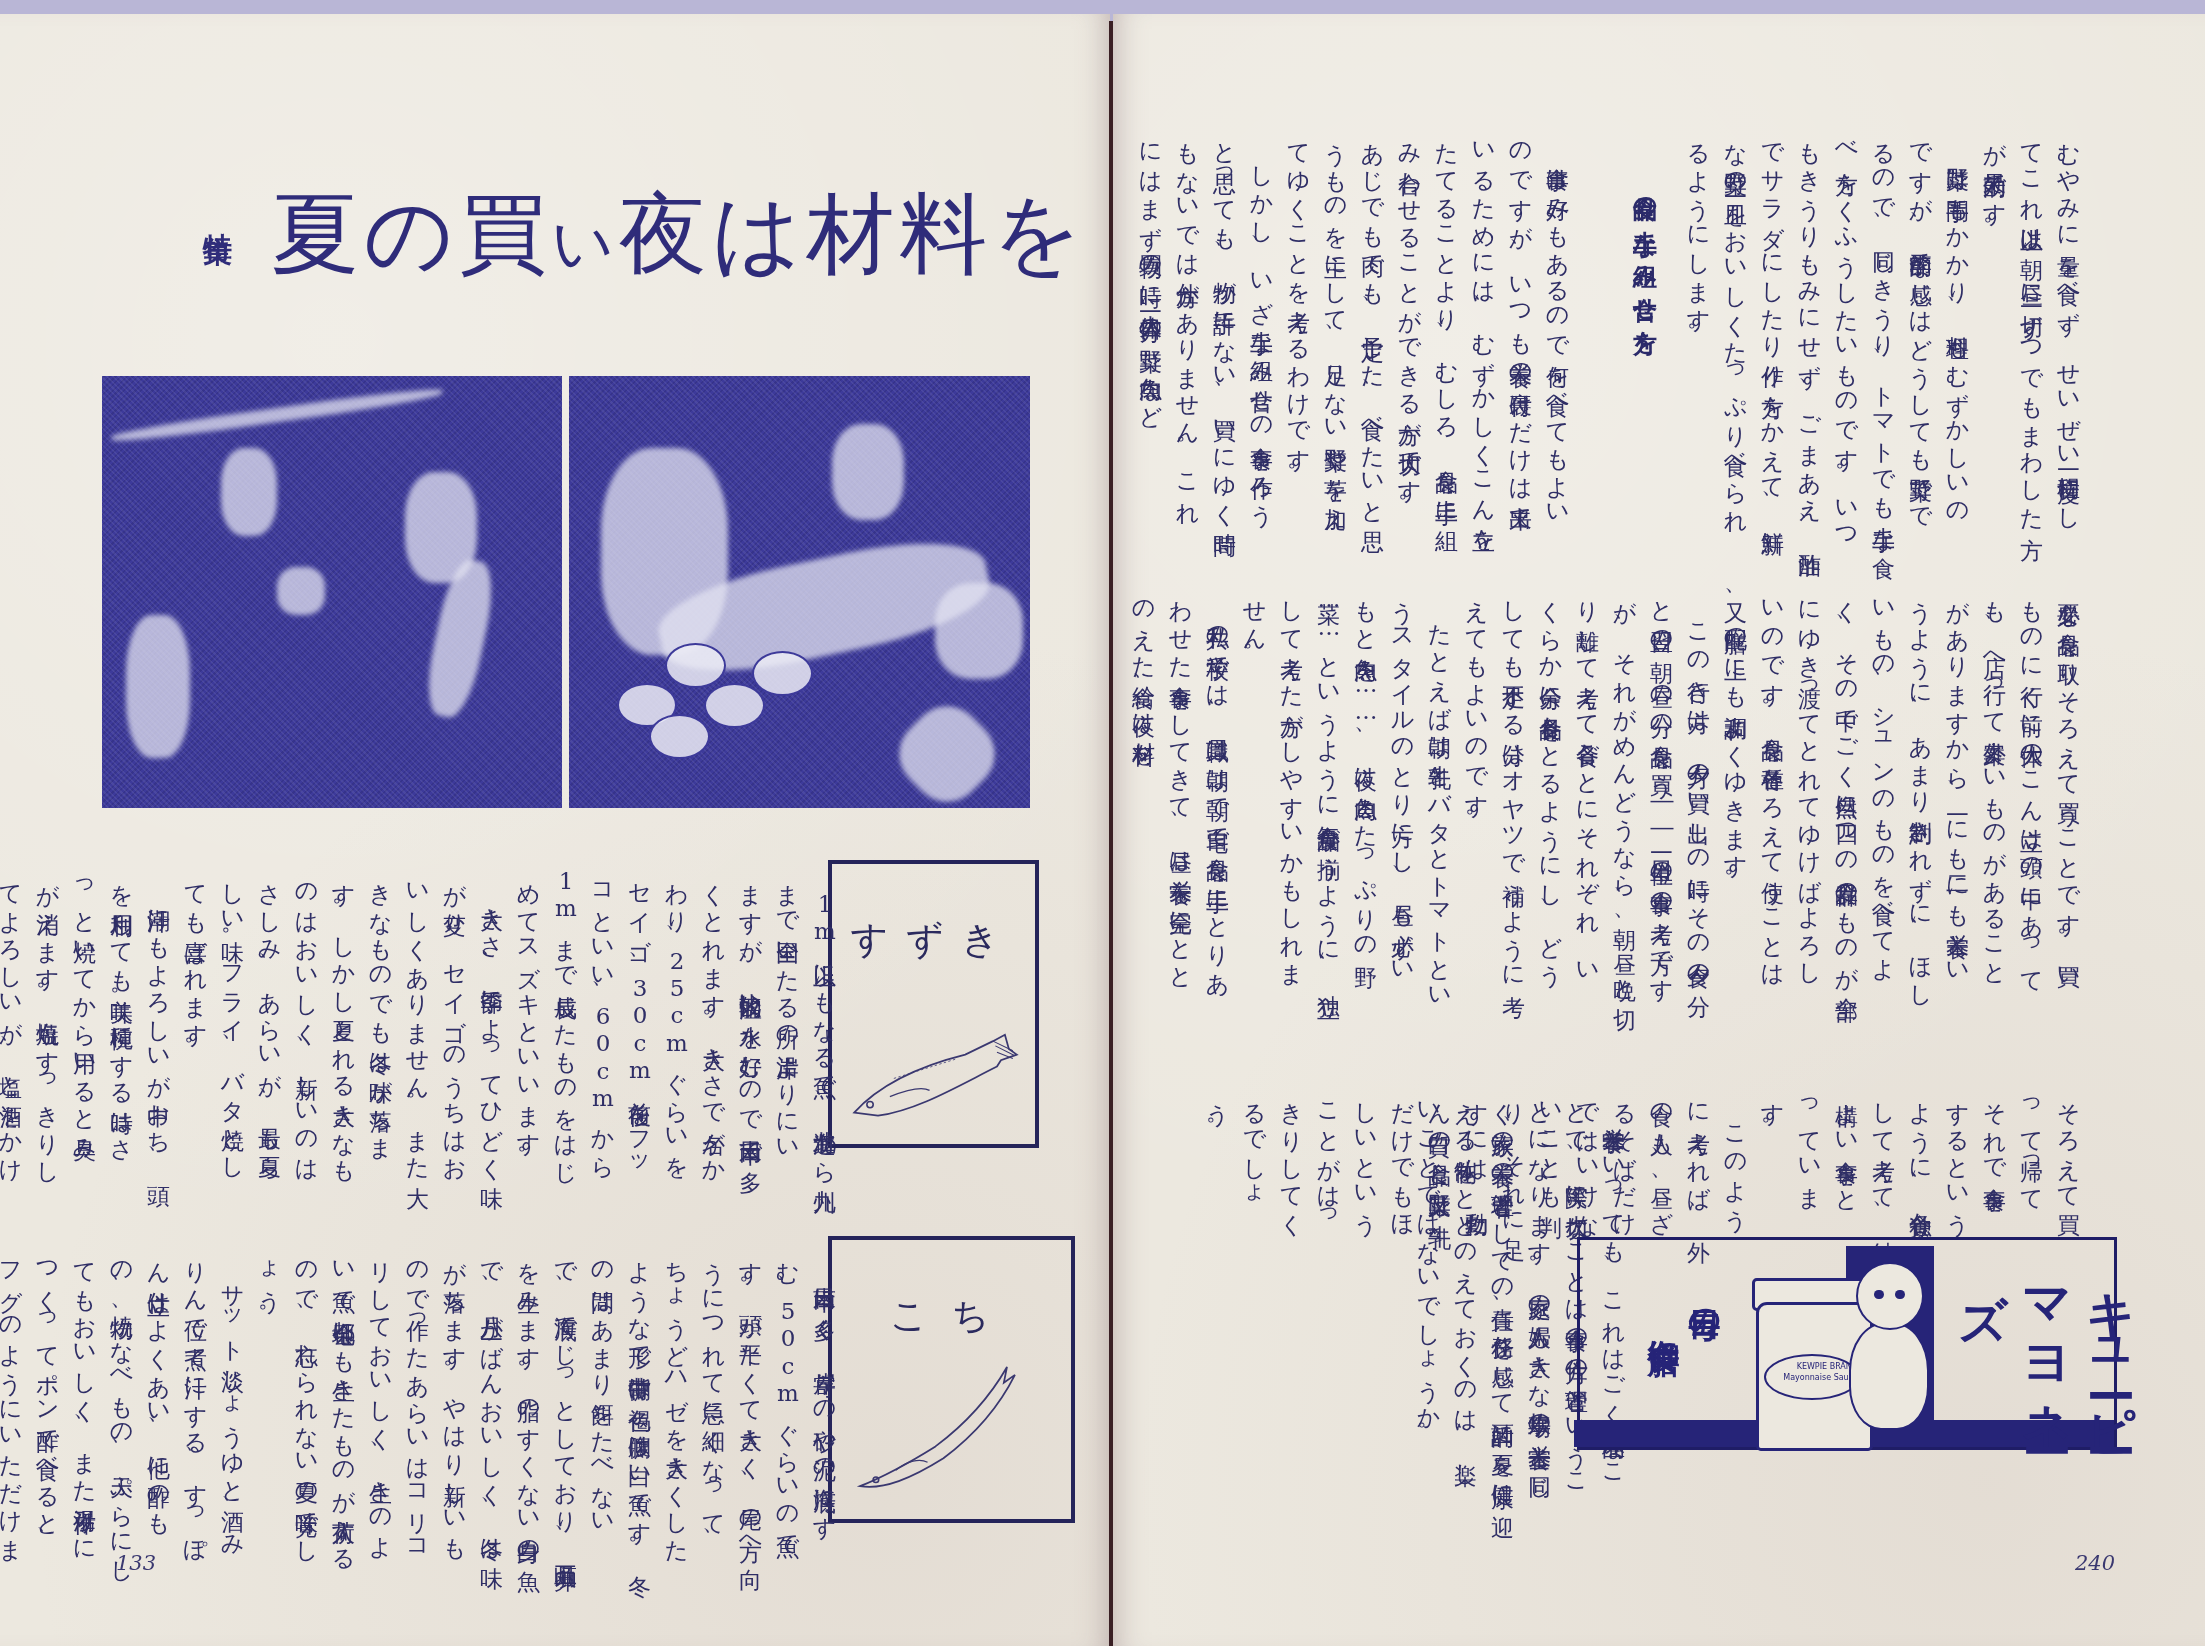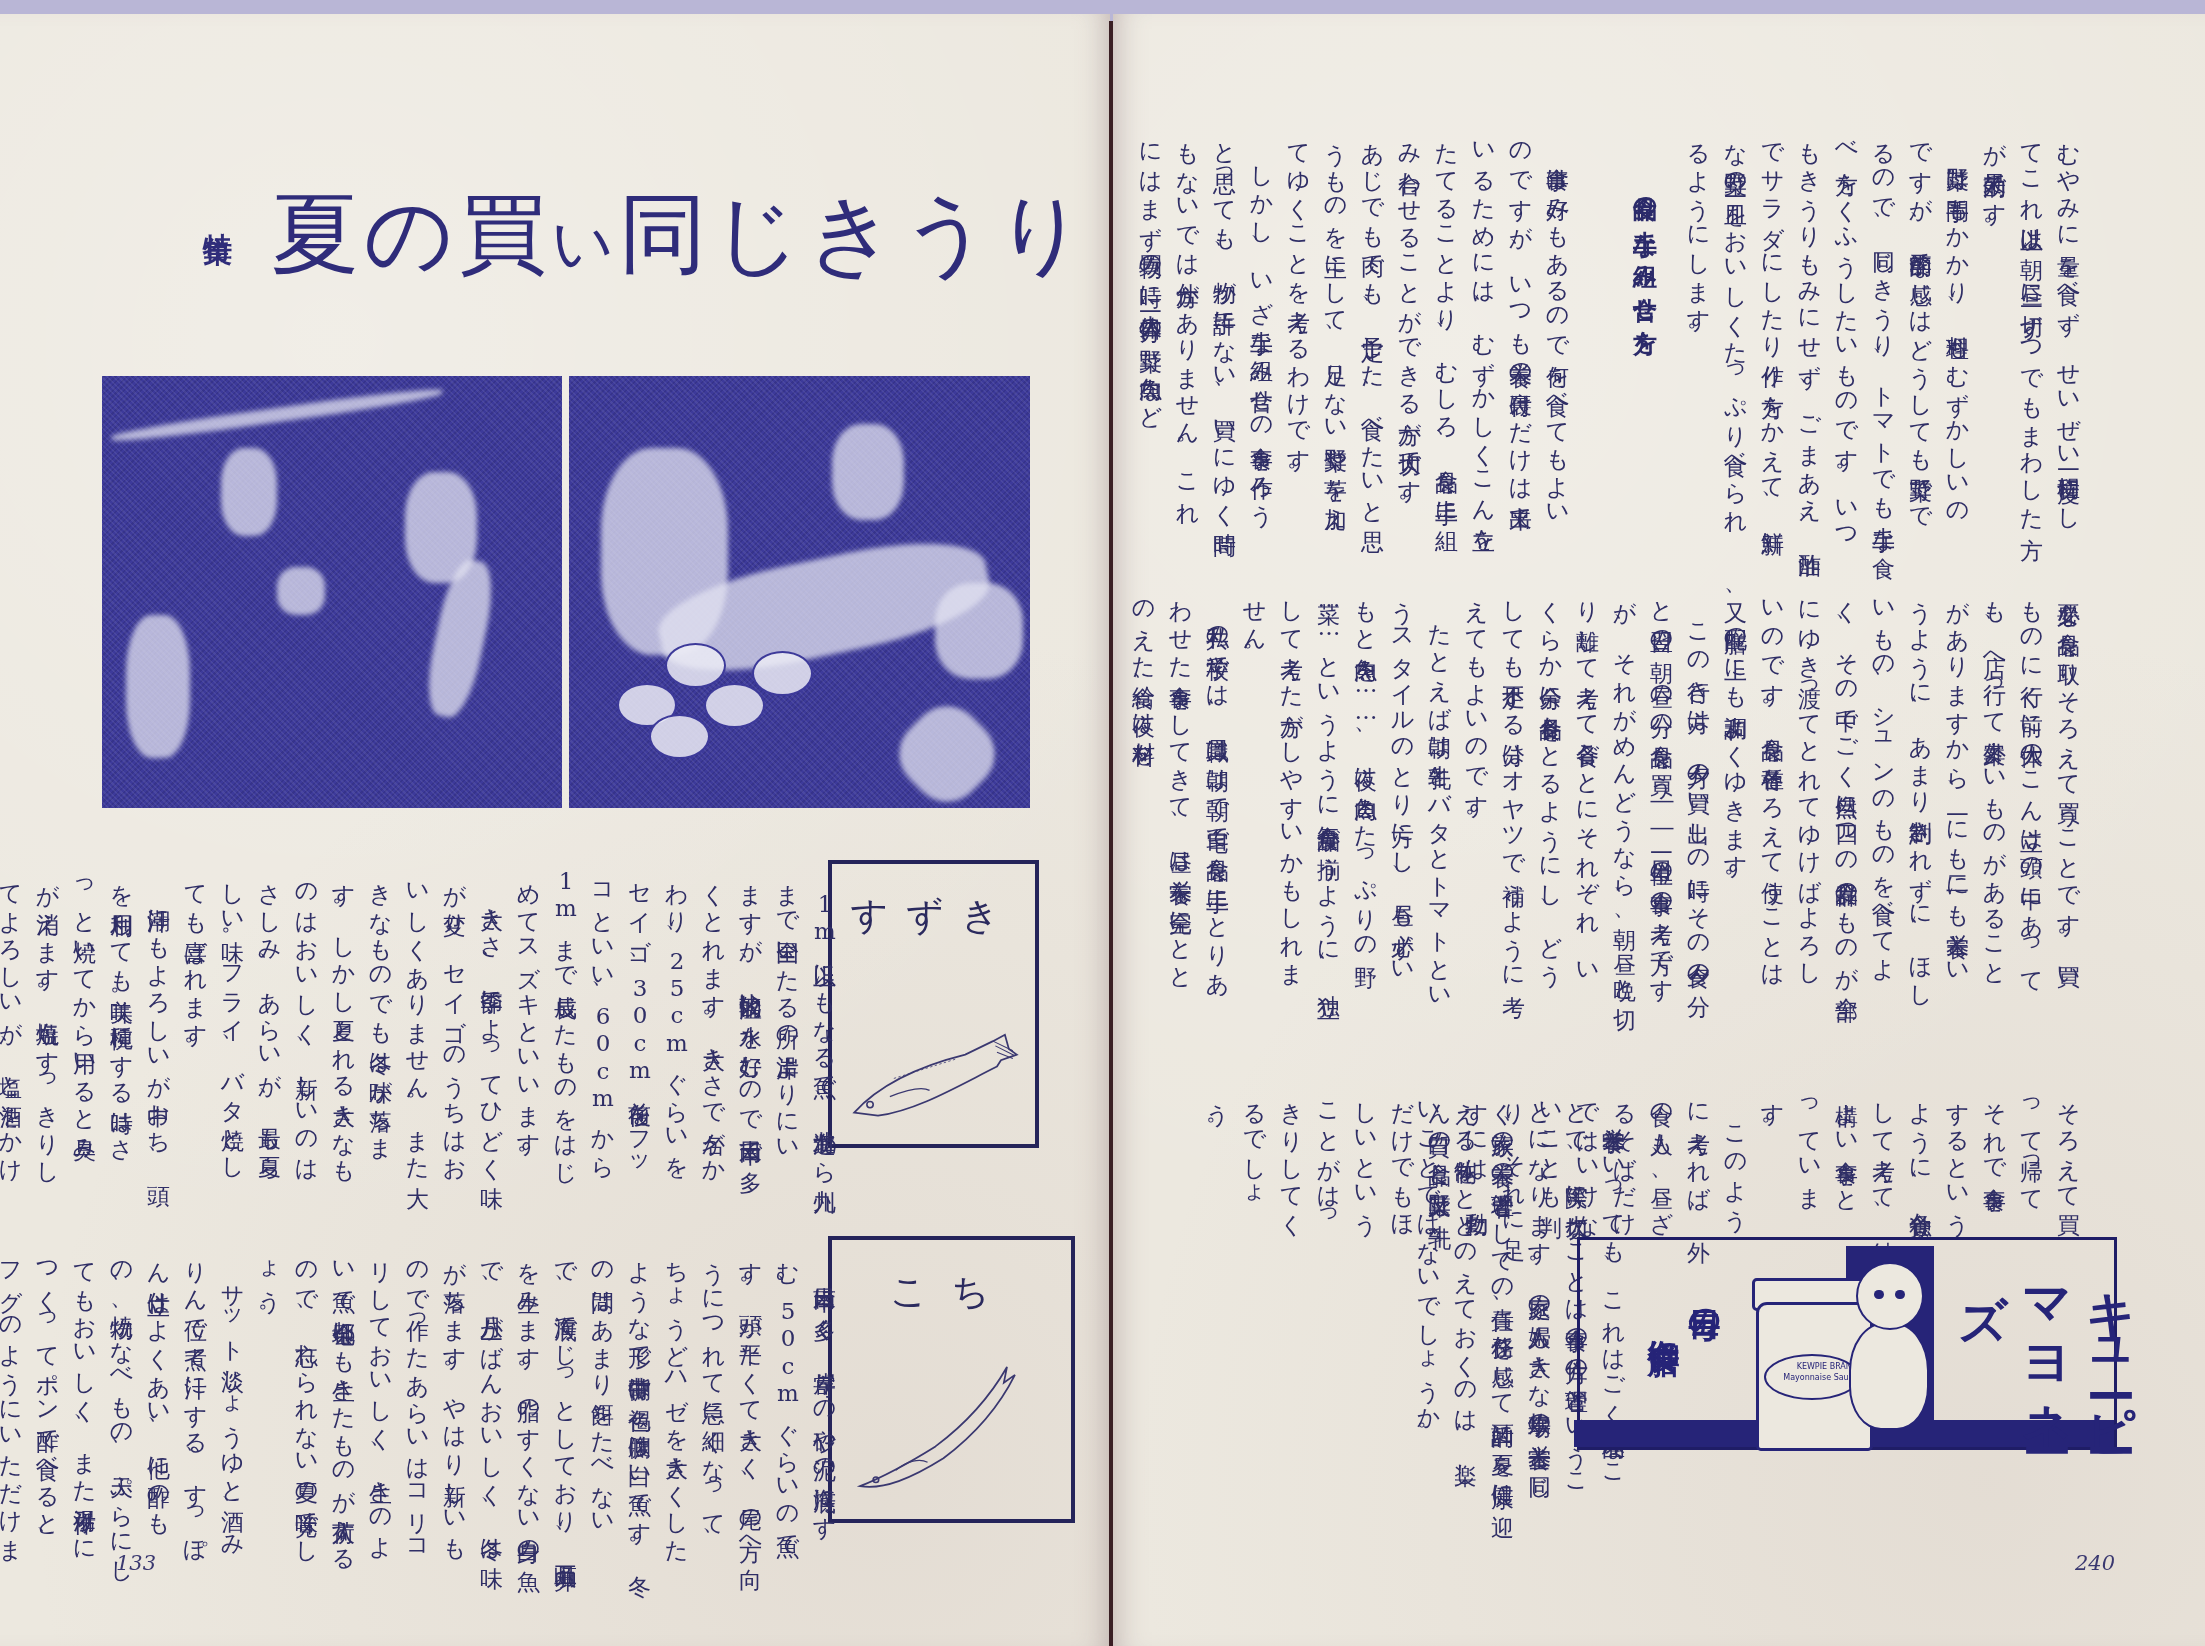--- a/index.html
+++ b/index.html
@@ -51,21 +51,21 @@
     }
     .photo.one { left: 102px; width: 460px; }
     .photo.two { left: 569px; width: 461px; }
     .photo .blob { position: absolute; background: rgba(225,225,240,0.75); border-radius: 40%; filter: blur(2.4px); }
     .photo .plate { position: absolute; border-radius: 50%; background: rgba(235,235,245,0.85); border: 2.4px solid #3d3a9a; }
 
     .fish-box {
       position: absolute; border: 4px solid #25245a; background: transparent;
     }
     .fish-box .label {
-      position: absolute; left: 0; right: 0; text-align: center; font-size: 37px; letter-spacing: 17.5px; color: #2b2a5e;
+      position: absolute; left: 0; right: 0; text-align: center; font-size: 37px; letter-spacing: 17.5px; color: #2b2a5e; margin-top: 24px;
     }
     .fish-box svg { position: absolute; }
 
     .page-num {
       position: absolute; font-family: "DejaVu Serif", serif; font-style: italic; font-size: 21px; color: #3a3870;
     }
 
     .ad-box { position: absolute; left: 1577px; top: 1237px; width: 534px; height: 207px; border: 3.2px solid #1f1d66; }
     .ad-bar { position: absolute; left: 1574px; top: 1420px; width: 540px; height: 27px; background: #262478; }
     .ad-dark { position: absolute; left: 1846px; top: 1246px; width: 88px; height: 191px; background: #262478; }
@@ -89,21 +89,21 @@
   </style>
 </head>
 <body>
 
 <div class="page left"></div>
 <div class="gutter"></div>
 <div class="page right"></div>
 
 <div class="title-tag">特集</div>
 <div class="title-main">
-  <span>夏の買</span><span class="small">い</span><span>同じきうり</span>
+  <span>夏の買</span><span class="small">い</span><span>夜は材料を</span>
 </div>
 
 <div class="photo one">
   <div class="blob" style="left:8px;top:32px;width:334px;height:14.3px;transform:rotate(-8deg);"></div>
   <div class="blob" style="left:119px;top:72px;width:56px;height:88px;"></div>
   <div class="blob" style="left:303px;top:96px;width:72px;height:111px;"></div>
   <div class="blob" style="left:334px;top:183px;width:48px;height:159px;transform:rotate(12deg);"></div>
   <div class="blob" style="left:24px;top:239px;width:64px;height:143px;"></div>
   <div class="blob" style="left:175px;top:191px;width:48px;height:48px;"></div>
 </div>

